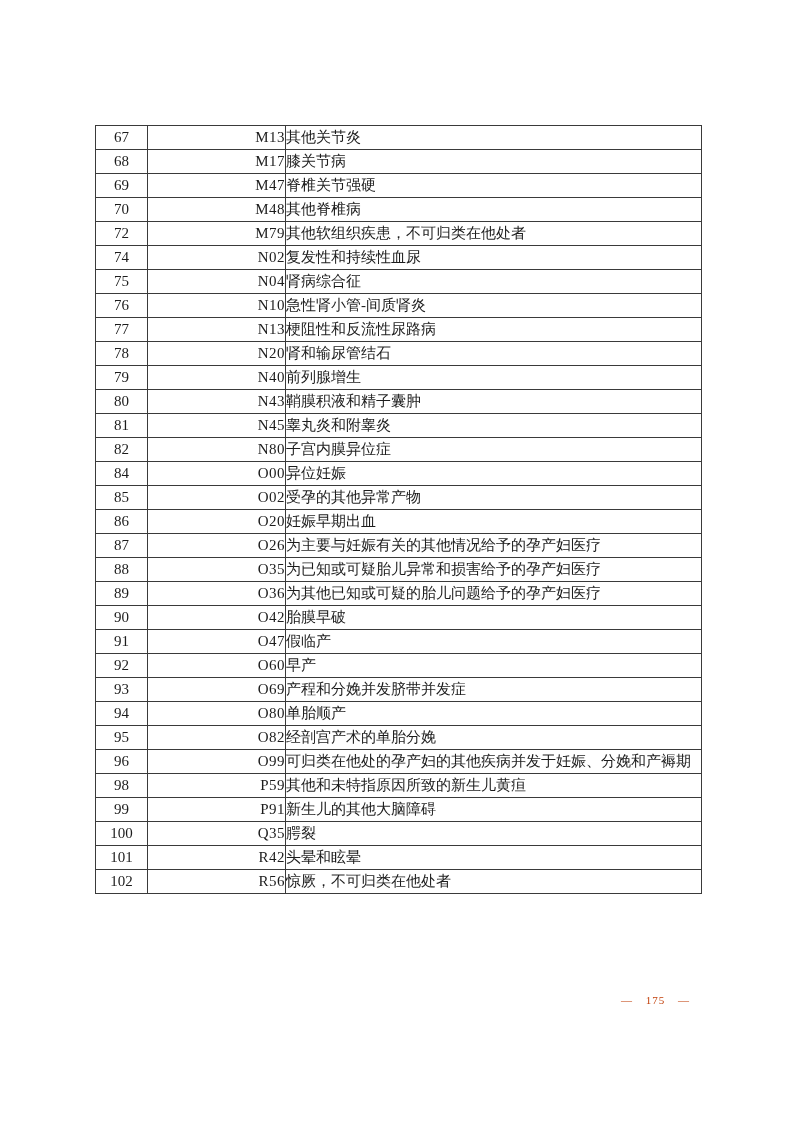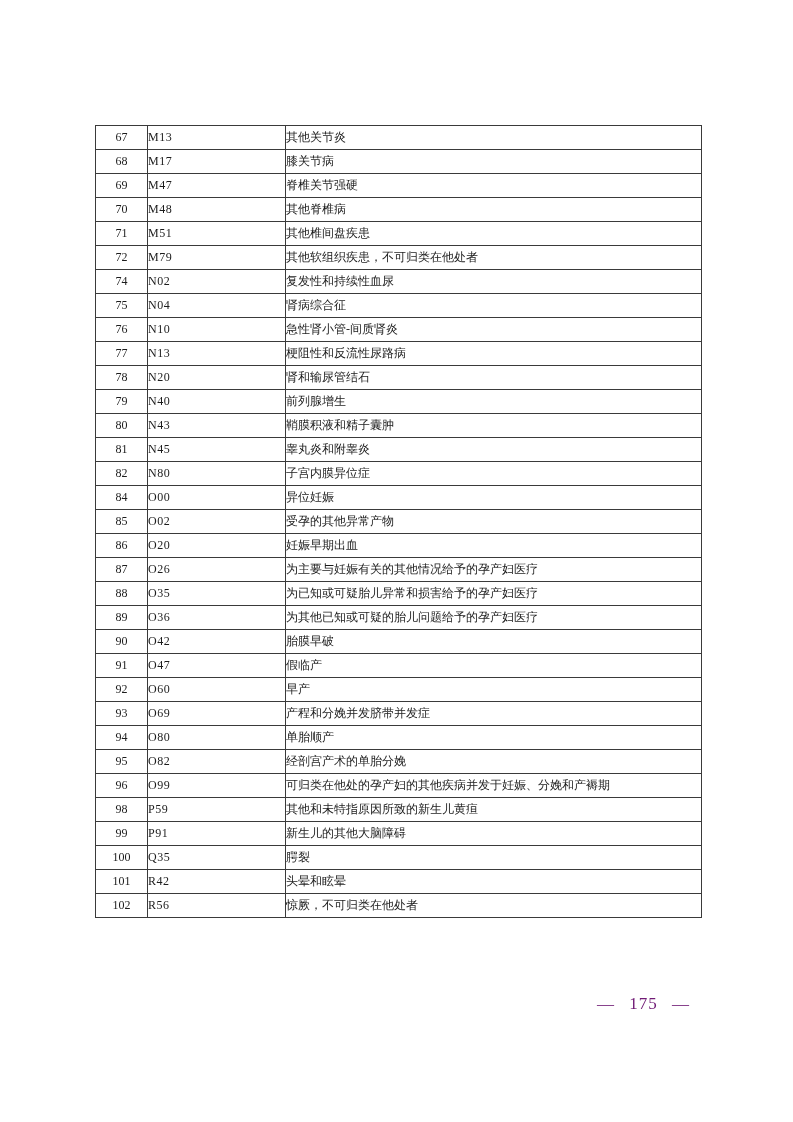--- a/index.html
+++ b/index.html
@@ -16,52 +16,52 @@
     font-family: "Liberation Serif", "DejaVu Serif", serif;
     color: #1c1c1c;
   }
   table.icd-table {
     position: absolute;
     left: 95px;
     top: 125px;
     width: 603px;
     border-collapse: collapse;
     table-layout: fixed;
-    font-size: 12px;
+    font-size: 15px;
     border-radius: 21px;
   }
   table.icd-table td {
     border: 1px solid #3a3a3a;
     height: 23px;
     padding: 0;
     line-height: 23px;
     white-space: nowrap;
     overflow: hidden;
   }
   td.col-no {
     width: 51px;
     text-align: center;
   }
   td.col-code {
     width: 137px;
-    text-align: left;
+    text-align: right;
     letter-spacing: 0.5px;
   }
   td.col-desc {
     width: 415px;
     text-align: left;
     padding-left: 11px;
     font-family: Liberation Serif, serif;
   }
   .page-footer {
     position: absolute;
     top: 994px;
     right: 103px;
-    font-size: 17px;
-    color: #701a75;
+    font-size: 11px;
+    color: #c2410c;
     word-spacing: 9px;
     letter-spacing: 1px;
   }
 </style>
 </head>
 <body>
 
 <div class="page">
 
   <table class="icd-table">
@@ -83,25 +83,20 @@
     <td class="col-code">M47</td>
     <td class="col-desc">脊椎关节强硬</td>
   </tr>
 
   <tr>
     <td class="col-no">70</td>
     <td class="col-code">M48</td>
     <td class="col-desc">其他脊椎病</td>
   </tr>
 
-  <tr>
-    <td class="col-no">71</td>
-    <td class="col-code">M51</td>
-    <td class="col-desc">其他椎间盘疾患</td>
-  </tr>
 
   <tr>
     <td class="col-no">72</td>
     <td class="col-code">M79</td>
     <td class="col-desc">其他软组织疾患，不可归类在他处者</td>
   </tr>
 
 
   <tr>
     <td class="col-no">74</td>

